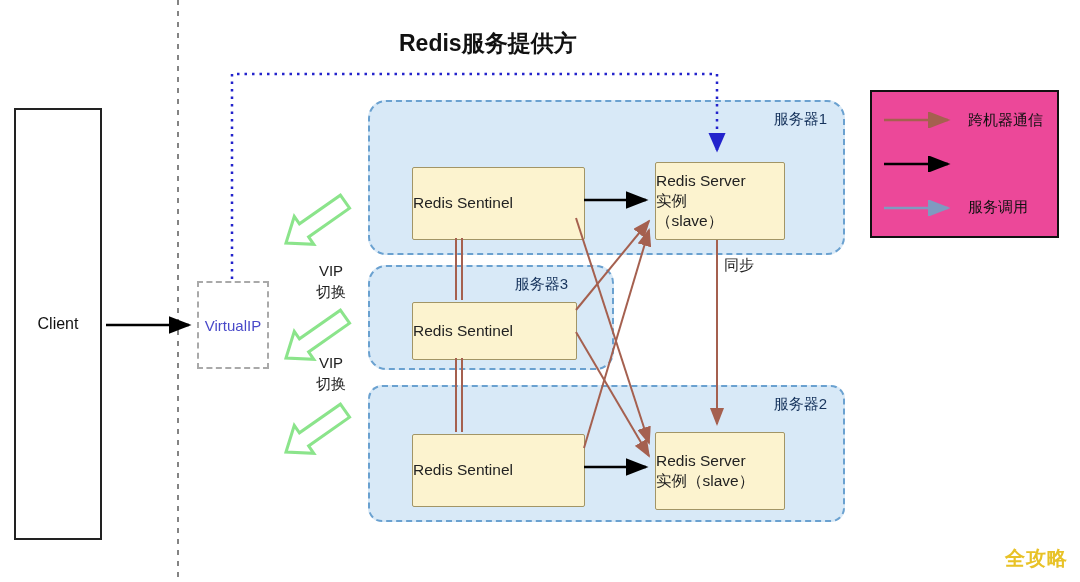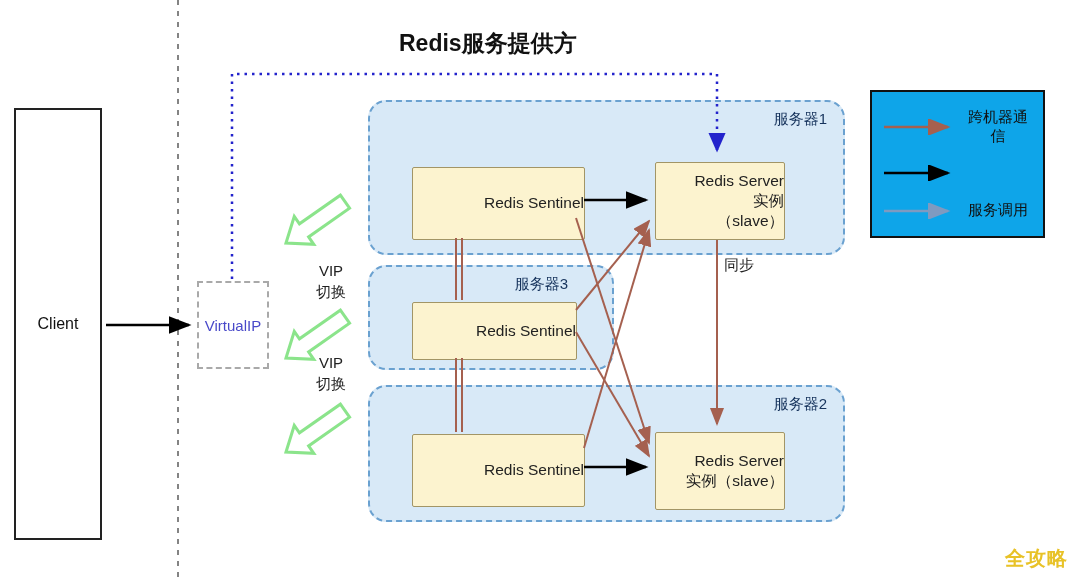--- a/index.html
+++ b/index.html
@@ -22,31 +22,31 @@
     color:#4949c9; font-size:15px; line-height:1.4; text-align:center;
   }
 
   .server {
     position:absolute; background:#d8e9f7; border:2px dashed #6aa1d0; border-radius:18px;
   }
   .server-label { position:absolute; top:8px; color:#16335c; font-size:15px;text-align:right; }
 
   .ybox {
     position:absolute; background:#fcf3cf; border:1px solid #a29566; border-radius:2px;
-    display:flex; flex-direction:column; align-items:flex-end; justify-content:center;
+    display:flex; flex-direction:column; align-items:flex-start; justify-content:center;
     font-size:15.5px; color:#222; line-height:1.3; text-align:center;
   }
 
   .vip-switch { width:56px; text-align:center; font-size:15px; line-height:1.4; color:#222; }
 
   .sync-label { font-size:15px; color:#222; }
 
   .legend {
-    left:870px; top:90px; width:175px; height:148px;
-    background:#0ea5e9; border:2.5px solid #111;
+    left:870px; top:90px; width:189px; height:148px;
+    background:#ec4899; border:2.5px solid #111;
     display:flex; flex-direction:column; justify-content:space-around; padding:6px 10px;
   }
   .legend-row { display:flex; align-items:center; gap:8px; }
   .legend-label { font-size:15px; line-height:1.25; text-align:center; }
 
   .watermark {
     right:12px; bottom:10px; font-size:20px; font-weight:bold;
     color:#e8c227; letter-spacing:1px;
   }
 
@@ -97,21 +97,21 @@
     </div>
   </div>
 
   <div class="server" style="left:368px; top:265px; width:246px; height:105px;">
     <div class="server-label" style="right:44px;">服务器3</div>
     <div class="ybox" style="left:42px; top:35px; width:165px; height:58px;">
       <span>Redis Sentinel</span>
     </div>
   </div>
 
-  <div class="server" style="left:368px; top:385px; width:477px; height:137px;">
+  <div class="server" style="left:368px; top:385px; width:477px; height:137px;border-radius:14px;">
     <div class="server-label" style="right:16px;">服务器2</div>
     <div class="ybox" style="left:42px; top:47px; width:173px; height:73px;">
       <span>Redis Sentinel</span>
     </div>
     <div class="ybox" style="left:285px; top:45px; width:130px; height:78px;">
       <span>Redis Server</span>
       <span>实例（slave）</span>
     </div>
   </div>
 

